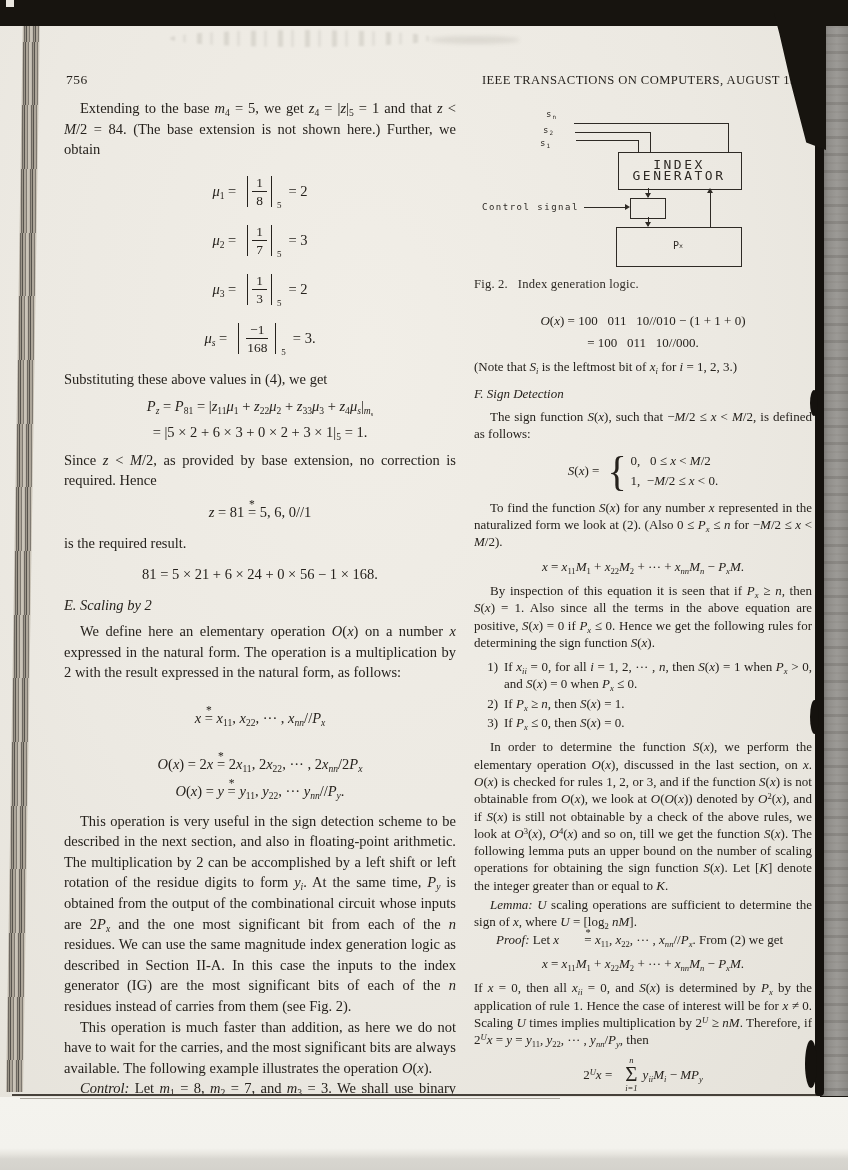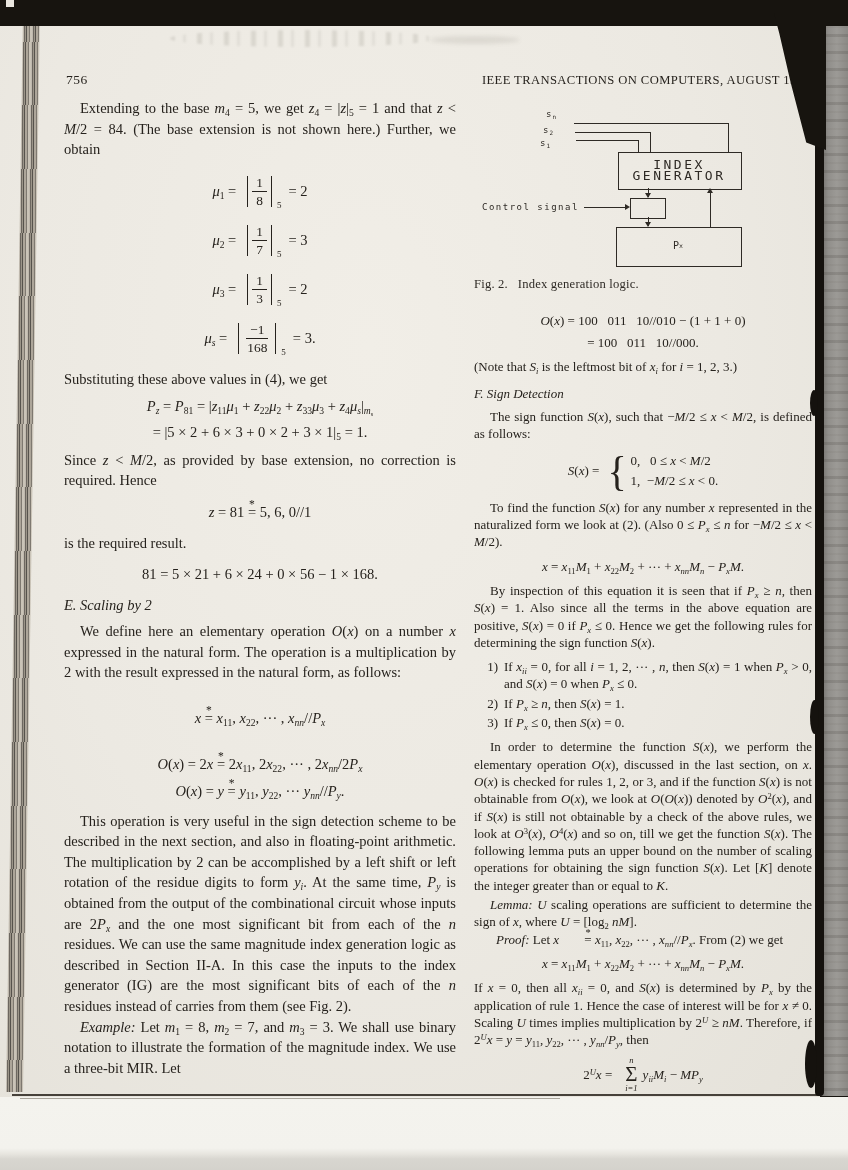--- a/index.html
+++ b/index.html
@@ -204,21 +204,22 @@
   <div class="eqline" style="margin:10px 0;">81 = 5 × 21 + 6 × 24 + 0 × 56 − 1 × 168.</div>
 
   <p class="sechead">E. Scaling by 2</p>
   <p class="ind">We define here an elementary operation <i>O</i>(<i>x</i>) on a number <i>x</i> expressed in the natural form. The operation is a multiplication by 2 with the result expressed in the natural form, as follows:</p>
   <div class="eqblock" style="margin:9px 0;">
     <div class="eqline" style="margin:25px 0;"><i>x</i> <span class="stareq">=</span> <i>x</i><sub>11</sub>, <i>x</i><sub>22</sub>, ··· , <i>x</i><sub><i>nn</i></sub>//<i>P</i><sub><i>x</i></sub></div>
     <div class="eqline" style="margin:7px 0;"><i>O</i>(<i>x</i>) = 2<i>x</i> <span class="stareq">=</span> 2<i>x</i><sub>11</sub>, 2<i>x</i><sub>22</sub>, ··· , 2<i>x</i><sub><i>nn</i></sub>/2<i>P</i><sub><i>x</i></sub></div>
     <div class="eqline" style="margin:7px 0;"><i>O</i>(<i>x</i>) = <i>y</i> <span class="stareq">=</span> <i>y</i><sub>11</sub>, <i>y</i><sub>22</sub>, ··· <i>y</i><sub><i>nn</i></sub>//<i>P</i><sub><i>y</i></sub>.</div>
   </div>
   <p class="ind">This operation is very useful in the sign detection scheme to be described in the next section, and also in floating-point arithmetic. The multiplication by 2 can be accomplished by a left shift or left rotation of the residue digits to form <i>y</i><sub><i>i</i></sub>. At the same time, <i>P</i><sub><i>y</i></sub> is obtained from the output of the combinational circuit whose inputs are 2<i>P</i><sub><i>x</i></sub> and the one most significant bit from each of the <i>n</i> residues. We can use the same magnitude index generation logic as described in Section II-A. In this case the inputs to the index generator (IG) are the most significant bits of each of the <i>n</i> residues instead of carries from them (see Fig. 2).</p>
-  <p class="ind"><i>Example:</i> Let <i>m</i><sub>1</sub> = 8, <i>m</i><sub>2</sub> = 7, and <i>m</i><sub>3</sub> = 3. We shall use binary notation to illustrate the formation of the magnitude index. We use a three-bit MIR. Let</p>
+  <p class="ind">This operation is much faster than addition, as here we do not have to wait for the carries, and the most significant bits are always available. The following example illustrates the operation <i>O</i>(<i>x</i>).</p>
+  <p class="ind"><i>Control:</i> Let <i>m</i><sub>1</sub> = 8, <i>m</i><sub>2</sub> = 7, and <i>m</i><sub>3</sub> = 3. We shall use binary notation to illustrate the formation of the magnitude index. We use a three-bit MIR. Let</p>
 
 </div>
 
 <div class="col col-right" style="z-index:2;">
 
   <div class="fig">
     <span class="siglabel" style="left:72px;top:6px;"><span>s</span><sub>n</sub></span>
     <span class="siglabel" style="left:69px;top:22px;"><span>s</span><sub>2</sub></span>
     <span class="siglabel" style="left:66px;top:35px;"><span>s</span><sub>1</sub></span>
 

